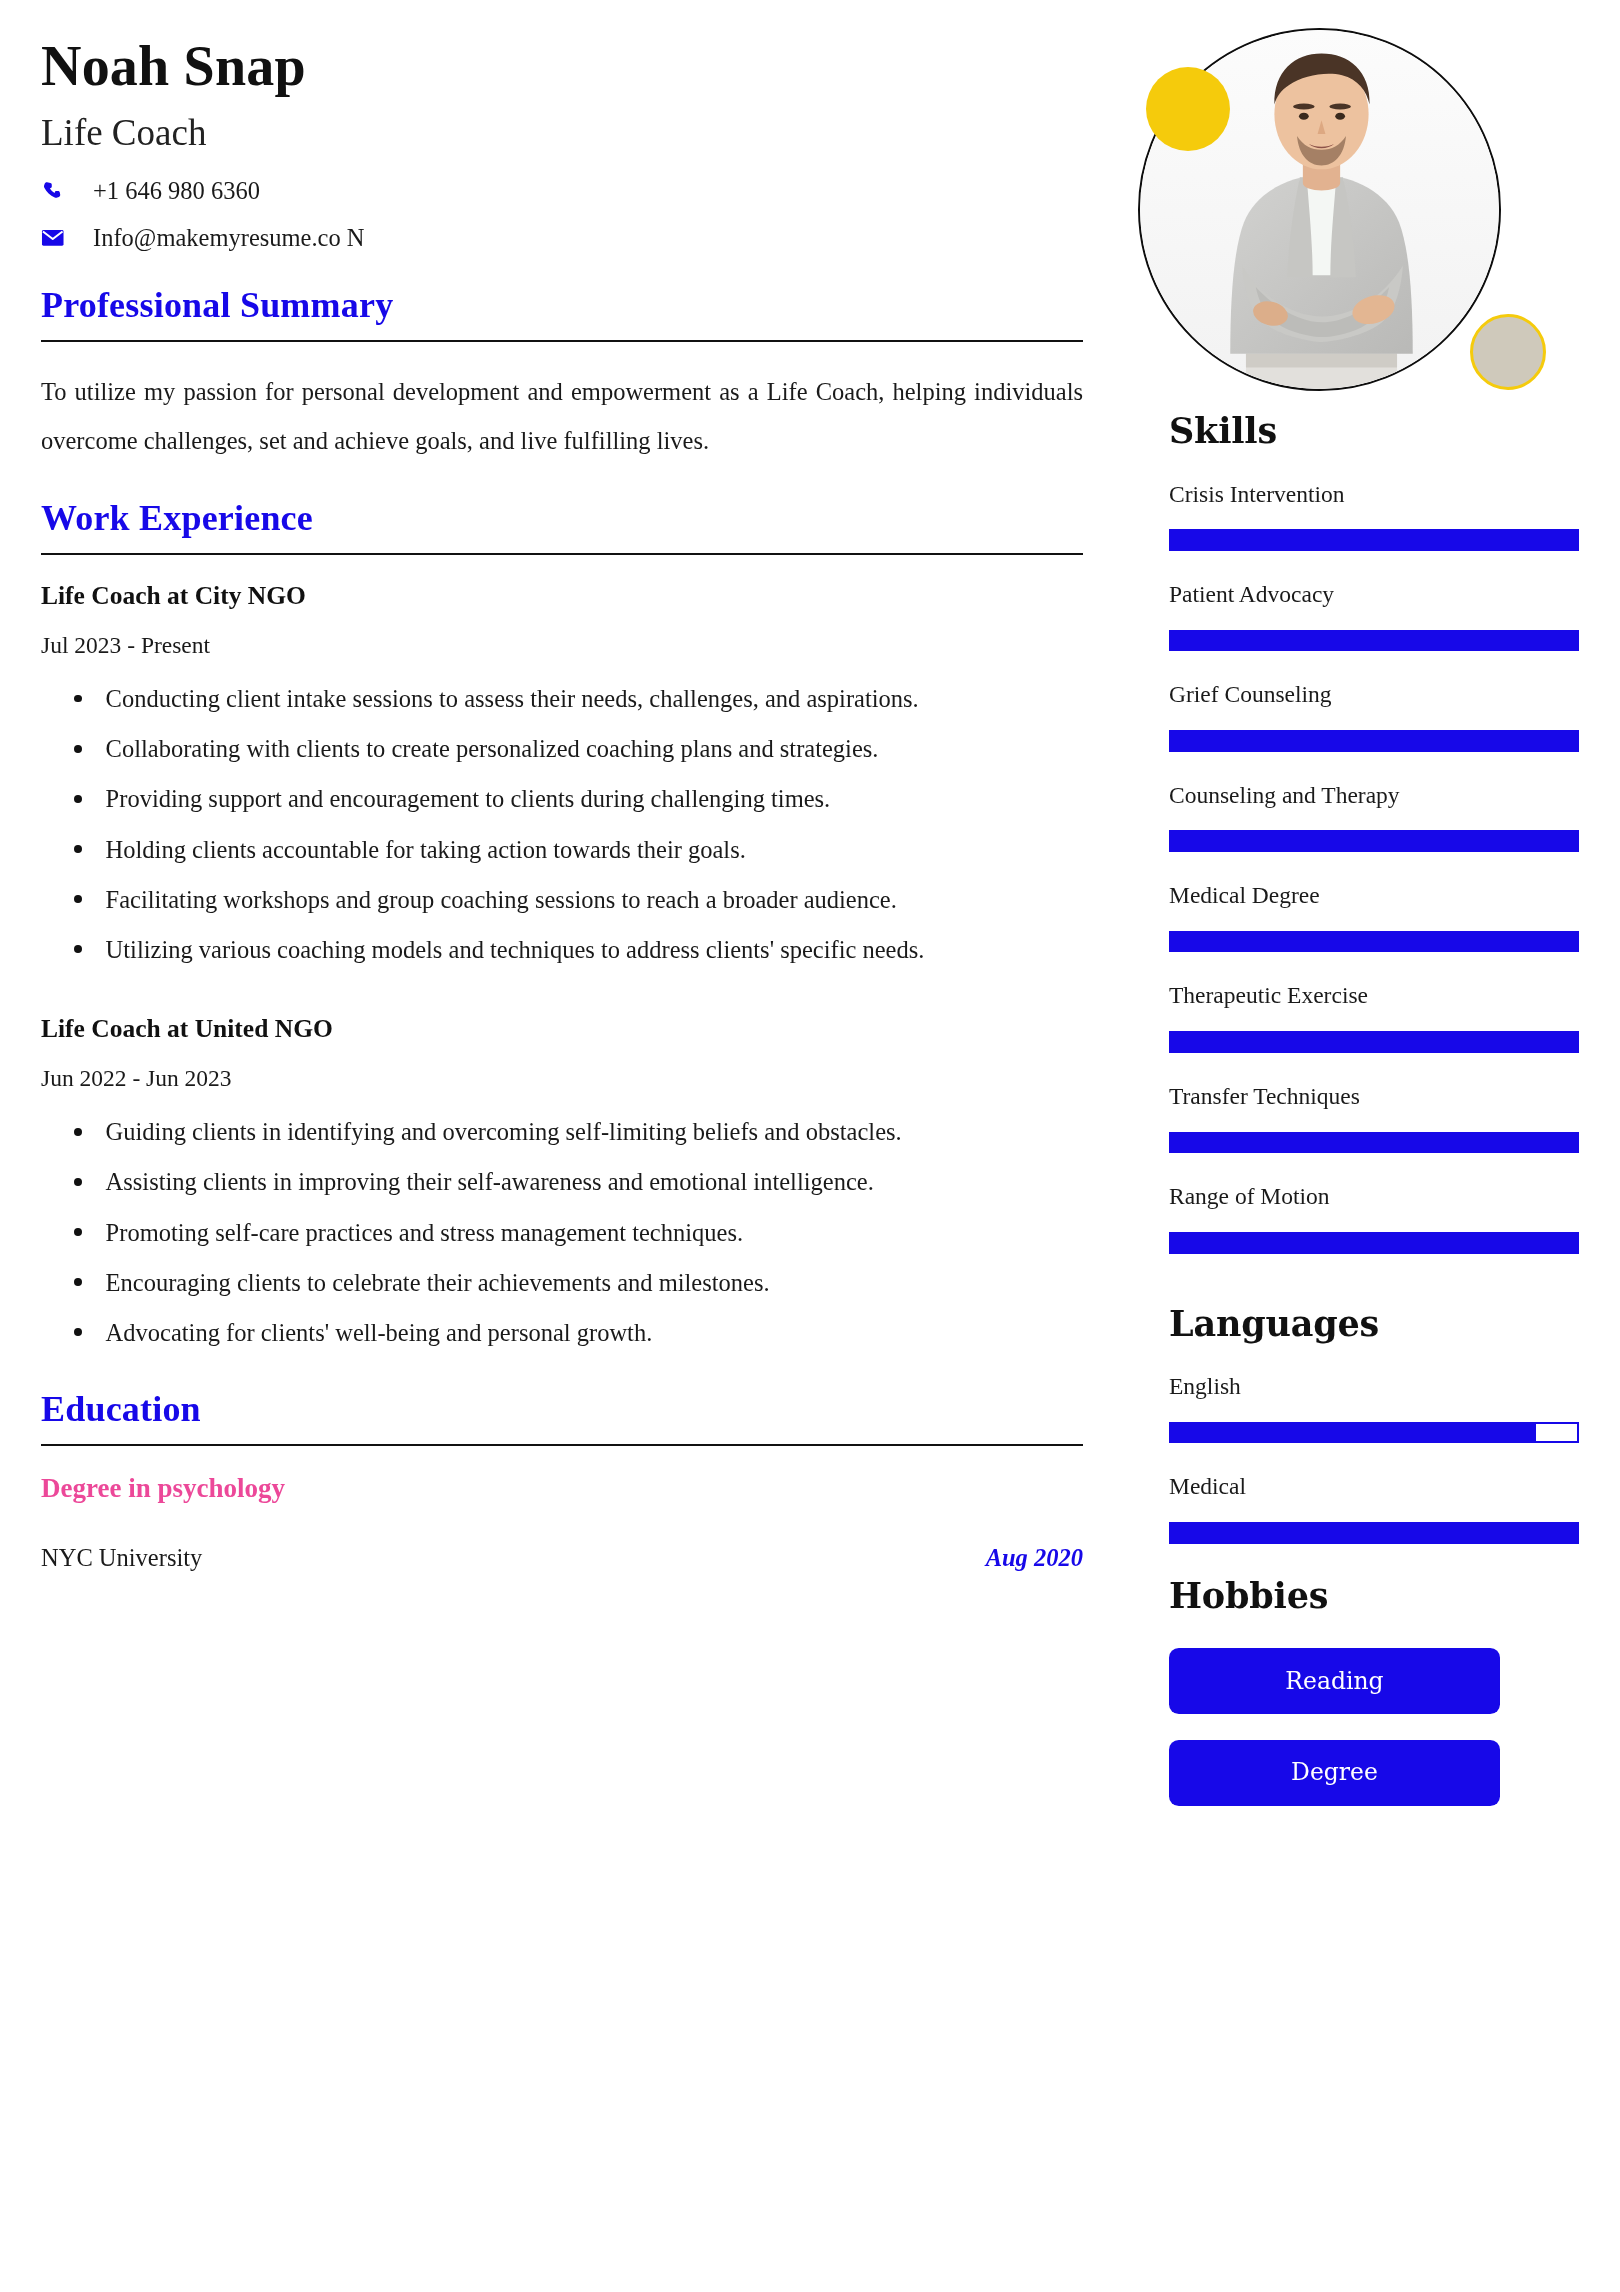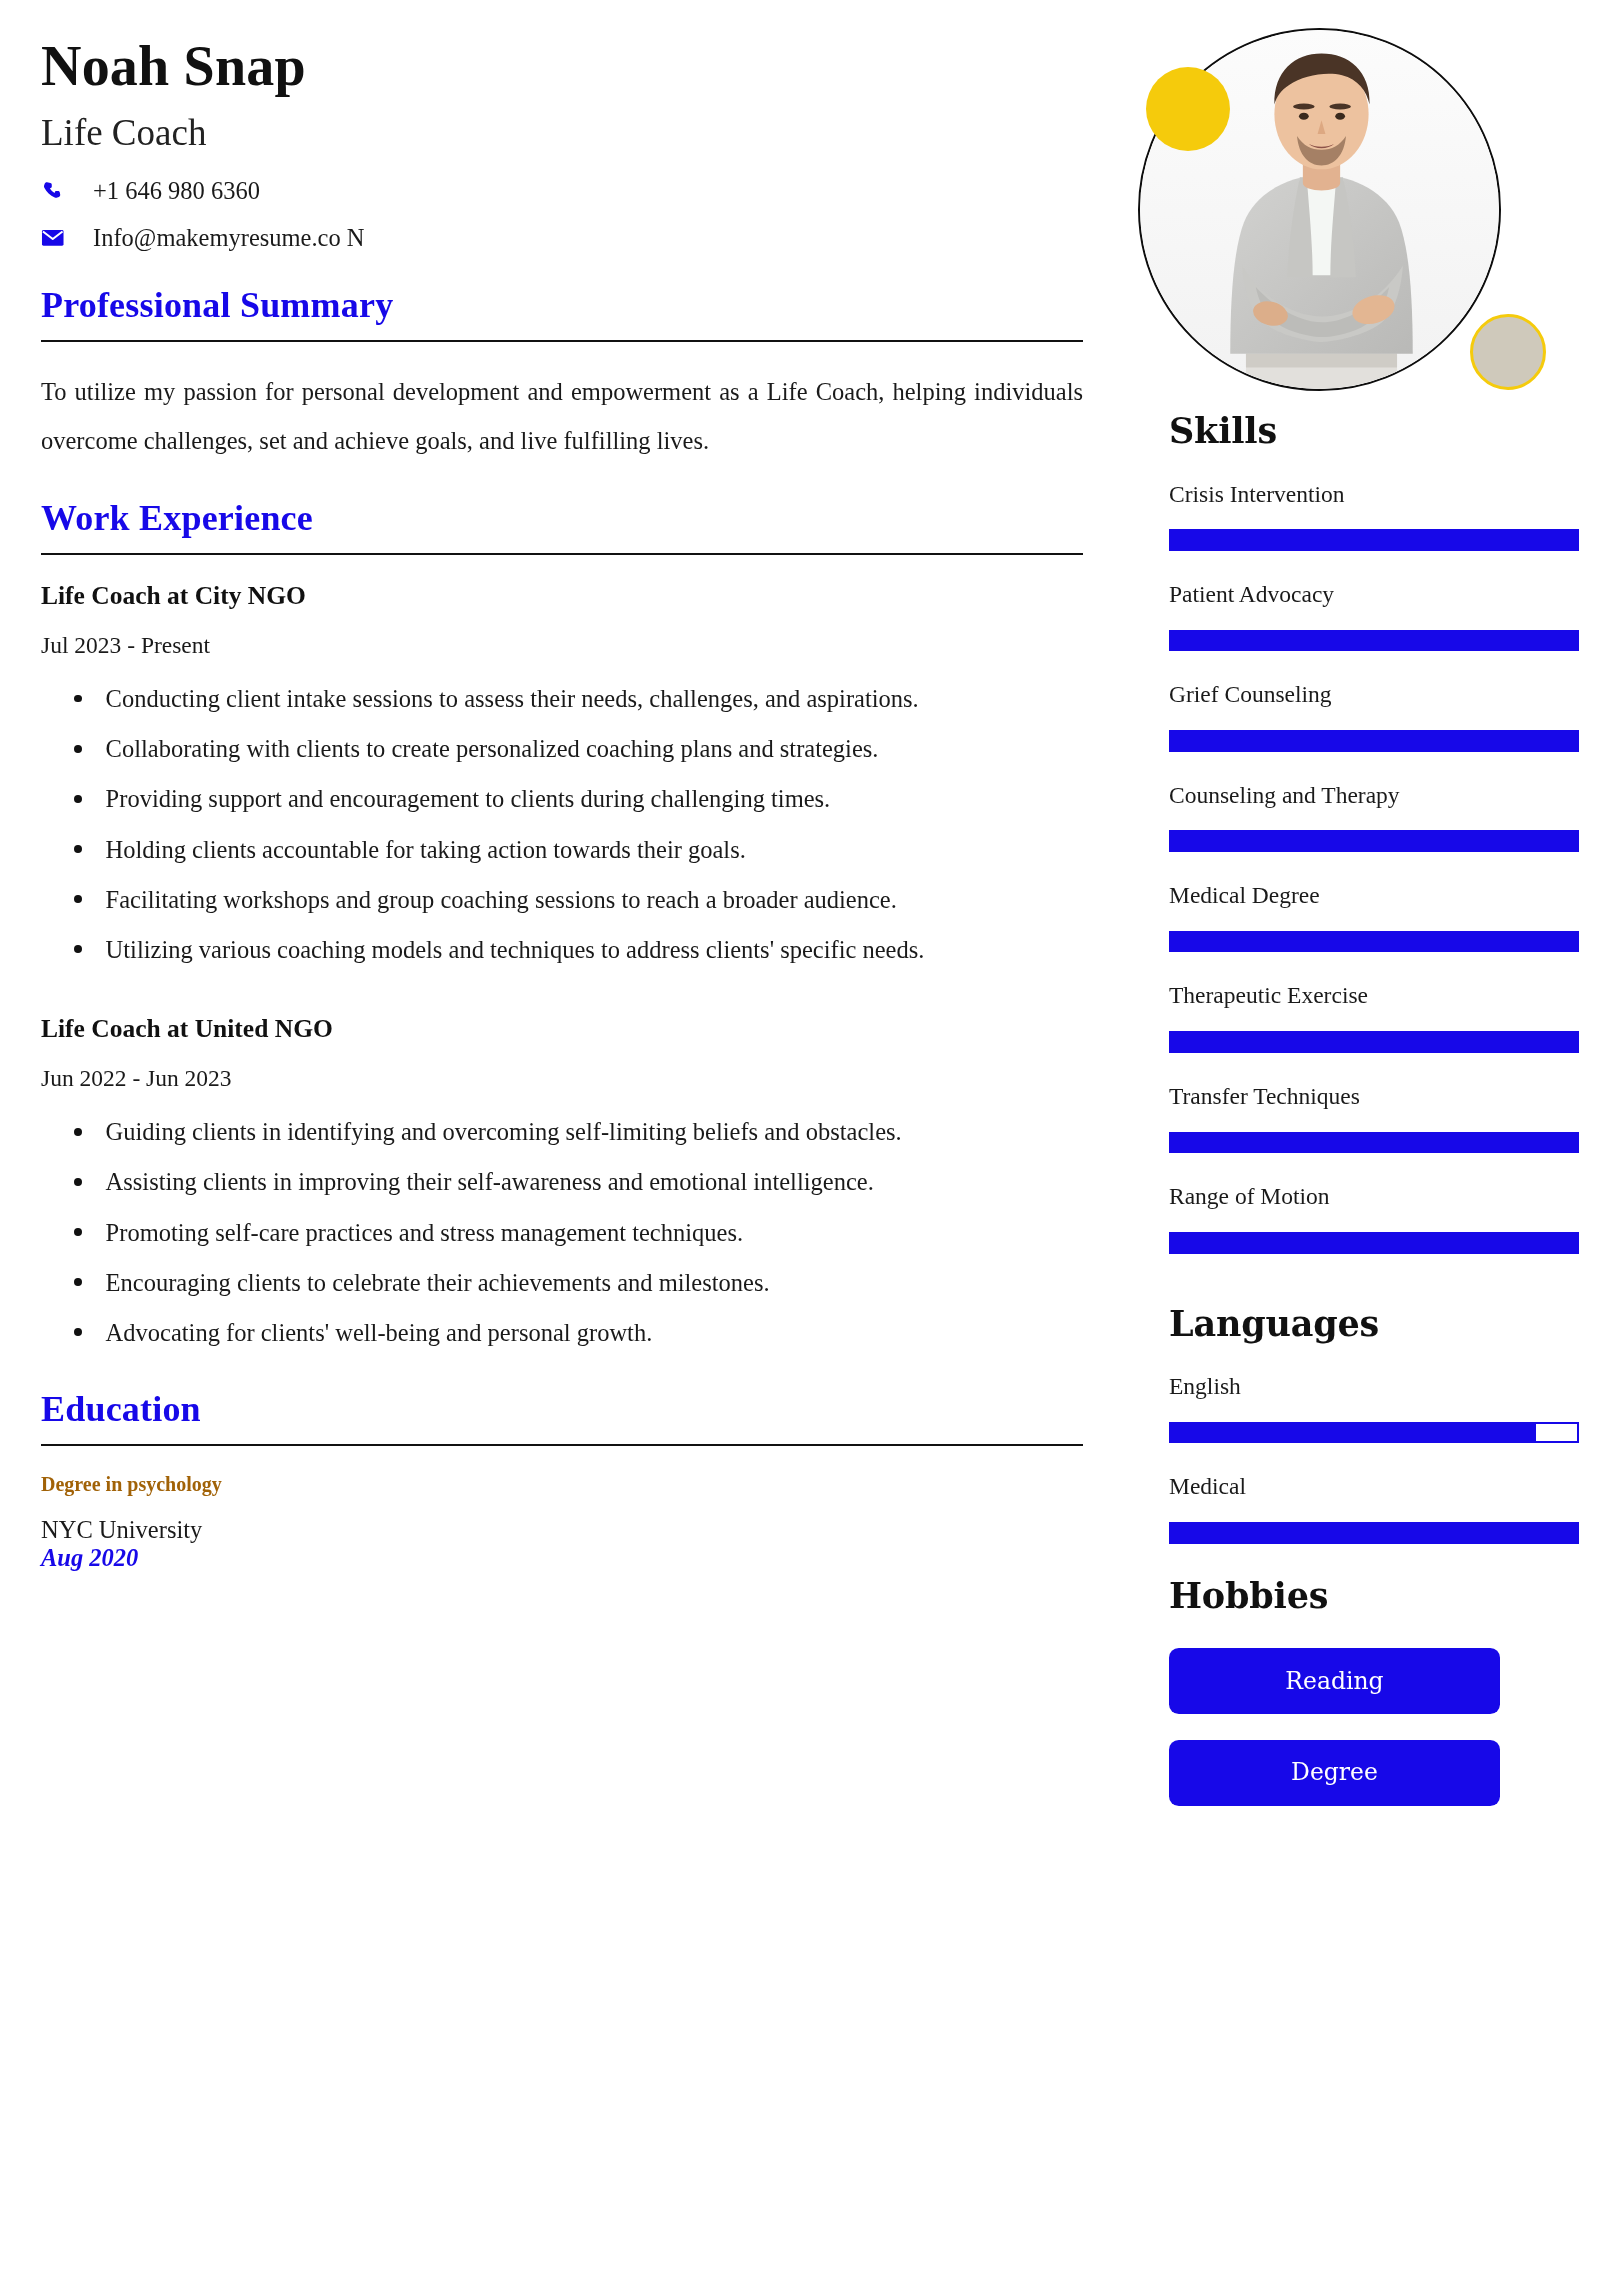--- a/index.html
+++ b/index.html
@@ -145,32 +145,31 @@
     top: 19.6px;
     width: 7.8px;
     height: 7.8px;
     border-radius: 50%;
     background: #111111;
   }
 
   .edu-entry { margin-top: 25.5px; }
 
   .edu-degree {
-    font-size: 20px;
+    font-size: 27px;
     font-weight: 700;
-    color: #a16207;
+    color: #ec4899;
     line-height: 1.2;
   }
 
   .edu-row {
     display: flex;
     justify-content: space-between;
     align-items: flex-start;
-    margin-top: 20px;
-    flex-direction: column;
+    margin-top: 40px;
   }
 
   .edu-school {
     font-size: 24.5px;
     color: #1a1a1a;
   }
 
   .edu-date {
     font-size: 24.5px;
     font-style: italic;

